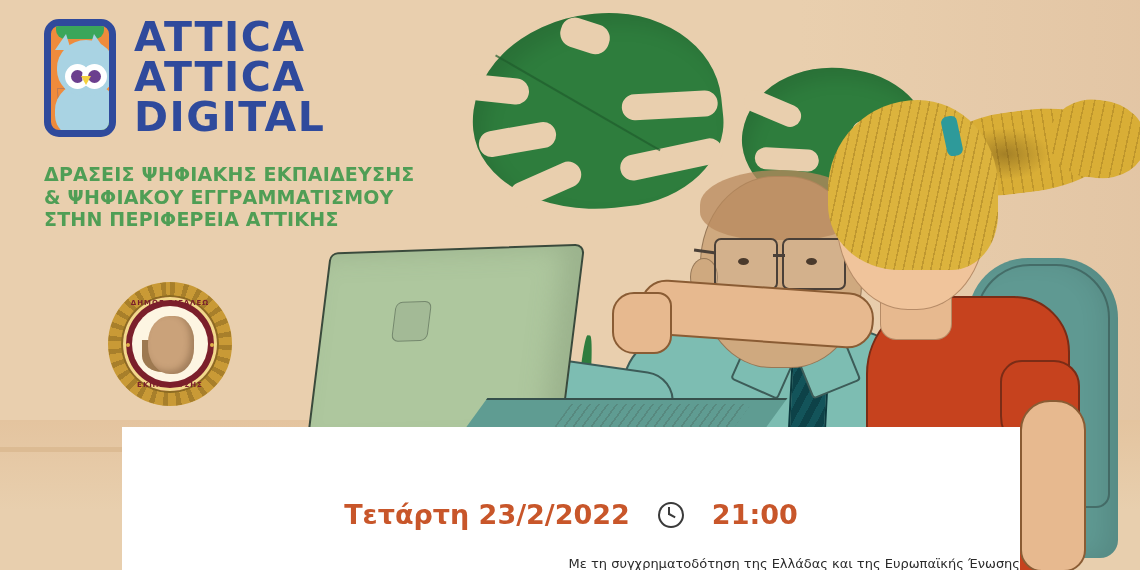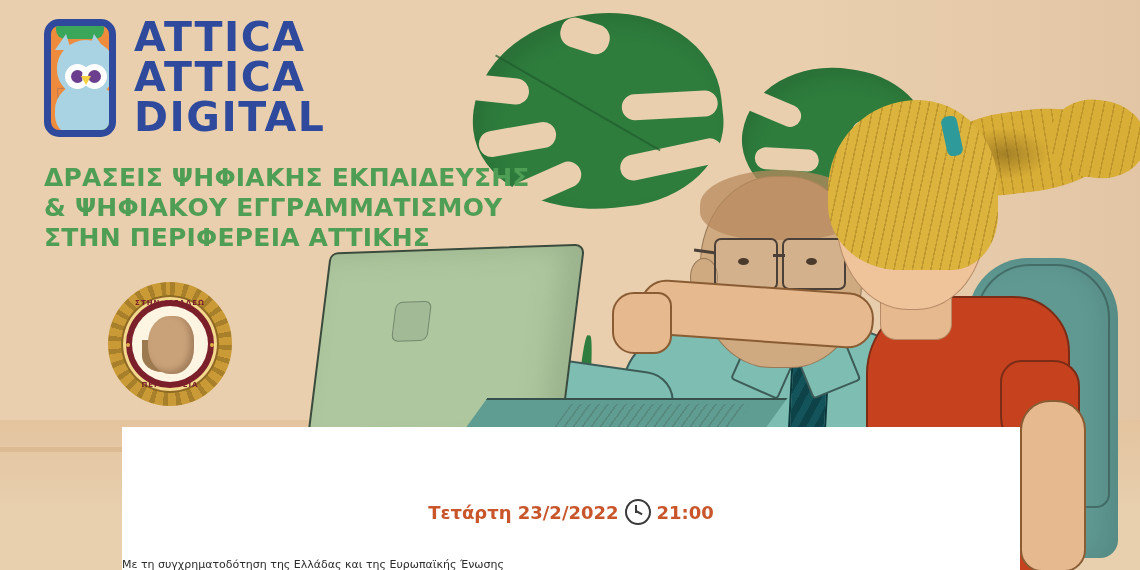--- a/index.html
+++ b/index.html
@@ -154,21 +154,21 @@
         border-radius:50% 50% 40% 40%;}
   .wing{position:absolute;left:6px;top:62px;width:42px;height:44px;background:#ef8b3c;
         border-radius:0 0 0 40px;box-shadow:inset 0 0 0 1px rgba(47,74,156,.25);}
   .wing:after{content:"";position:absolute;left:4px;top:10px;width:30px;height:26px;
         border-left:2px solid #c9702c;border-bottom:2px solid #c9702c;border-radius:0 0 0 20px;}
   .wordmark{display:flex;flex-direction:column;line-height:.97;}
   .wordmark span{color:#2f4a9c;font-weight:800;font-size:41px;letter-spacing:1.5px;}
 
   
   .headline{position:absolute;left:44px;top:163px;color:#4f9e55;font-weight:800;
-        font-size:25px;line-height:1.19;letter-spacing:.2px;white-space:pre-line;}
+        font-size:19px;line-height:1.19;letter-spacing:.2px;white-space:pre-line;}
 
   
   .seal{position:absolute;left:108px;top:282px;width:124px;height:124px;}
   .wreath{position:absolute;inset:0;border-radius:50%;
         border:13px solid #c99a36;
         background:conic-gradient(from 0deg,#d8a93f,#b8862c,#d8a93f,#b8862c,#d8a93f);
         box-shadow:inset 0 0 0 2px #8c6a22;}
   .wreath:before{content:"";position:absolute;left:-13px;top:-13px;right:-13px;bottom:-13px;
         border-radius:50%;
         background:repeating-conic-gradient(from 0deg,rgba(140,106,34,.55) 0deg 5deg,rgba(216,169,63,0) 5deg 13deg);
@@ -187,28 +187,28 @@
         font-size:7px;font-weight:700;letter-spacing:1px;}
   .sealtoptxt{top:2px;} .sealbottxt{bottom:2px;}
   .sealdotL,.sealdotR{position:absolute;top:46px;width:4px;height:4px;border-radius:50%;background:#e0b34a;}
   .sealdotL{left:3px;} .sealdotR{right:3px;}
 
   
   .banner{position:absolute;left:122px;top:427px;width:898px;height:143px;background:#fff;}
   .banner-title{position:absolute;left:0;right:0;top:26px;text-align:center;color:#3f8b46;
         font-size:30px;font-weight:500;letter-spacing:.2px;}
   .banner-date{position:absolute;left:0;right:0;top:72px;text-align:center;color:#c8562a;
-        font-size:18px;font-weight:800;display:flex;justify-content:center;align-items:center;gap:6px;}
+        font-size:27px;font-weight:800;display:flex;justify-content:center;align-items:center;gap:28px;}
   .clock-icon{display:inline-block;width:22px;height:22px;border:2.4px solid #3a3a3a;border-radius:50%;
         position:relative;}
   .clock-icon:before{content:"";position:absolute;left:8px;top:3.5px;width:2px;height:8px;background:#3a3a3a;}
   .clock-icon:after{content:"";position:absolute;left:9px;top:9px;width:7px;height:2px;background:#3a3a3a;transform:rotate(28deg);transform-origin:left center;}
 
-  .fundnote{position:absolute;left:0;right:0;bottom:-1px;text-align:left;color:#2b2b2b;
-        font-size:11px;}
+  .fundnote{position:absolute;left:0;right:0;bottom:-1px;text-align:right;color:#2b2b2b;
+        font-size:13px;}
   .funderswrap{position:absolute;left:122px;top:520px;width:898px;height:50px;}
 </style>
 </head>
 <body>
 
 <div id="poster">
 
   <div class="illus">
     <div class="wallshadow"></div>
     <div class="desk"></div>
@@ -303,22 +303,22 @@
 &amp; ΨΗΦΙΑΚΟΥ ΕΓΓΡΑΜΜΑΤΙΣΜΟΥ
 ΣΤΗΝ ΠΕΡΙΦΕΡΕΙΑ ΑΤΤΙΚΗΣ</div>
 
   <div class="seal">
     <div class="wreath"></div>
     <div class="sealinner">
       <div class="sealcore">
         <div class="sealbeard"></div>
         <div class="sealface"></div>
       </div>
-      <div class="sealtoptxt">ΣΤΗΝ ΑΙΓΑΛΕΩ</div>
-      <div class="sealbottxt">ΠΕΡΙΦΕΡΕΙΑ</div>
+      <div class="sealtoptxt">ΔΗΜΟΣ ΑΙΓΑΛΕΩ</div>
+      <div class="sealbottxt">ΕΚΠΑΙΔΕΥΣΗΣ</div>
       <div class="sealdotL"></div>
         <div class="sealdotR"></div>
     </div>
   </div>
 
   <div class="banner">
     <div class="banner-date">
       <span>Τετάρτη 23/2/2022</span>
       <span class="clock-icon"></span>
       <span>21:00</span>

